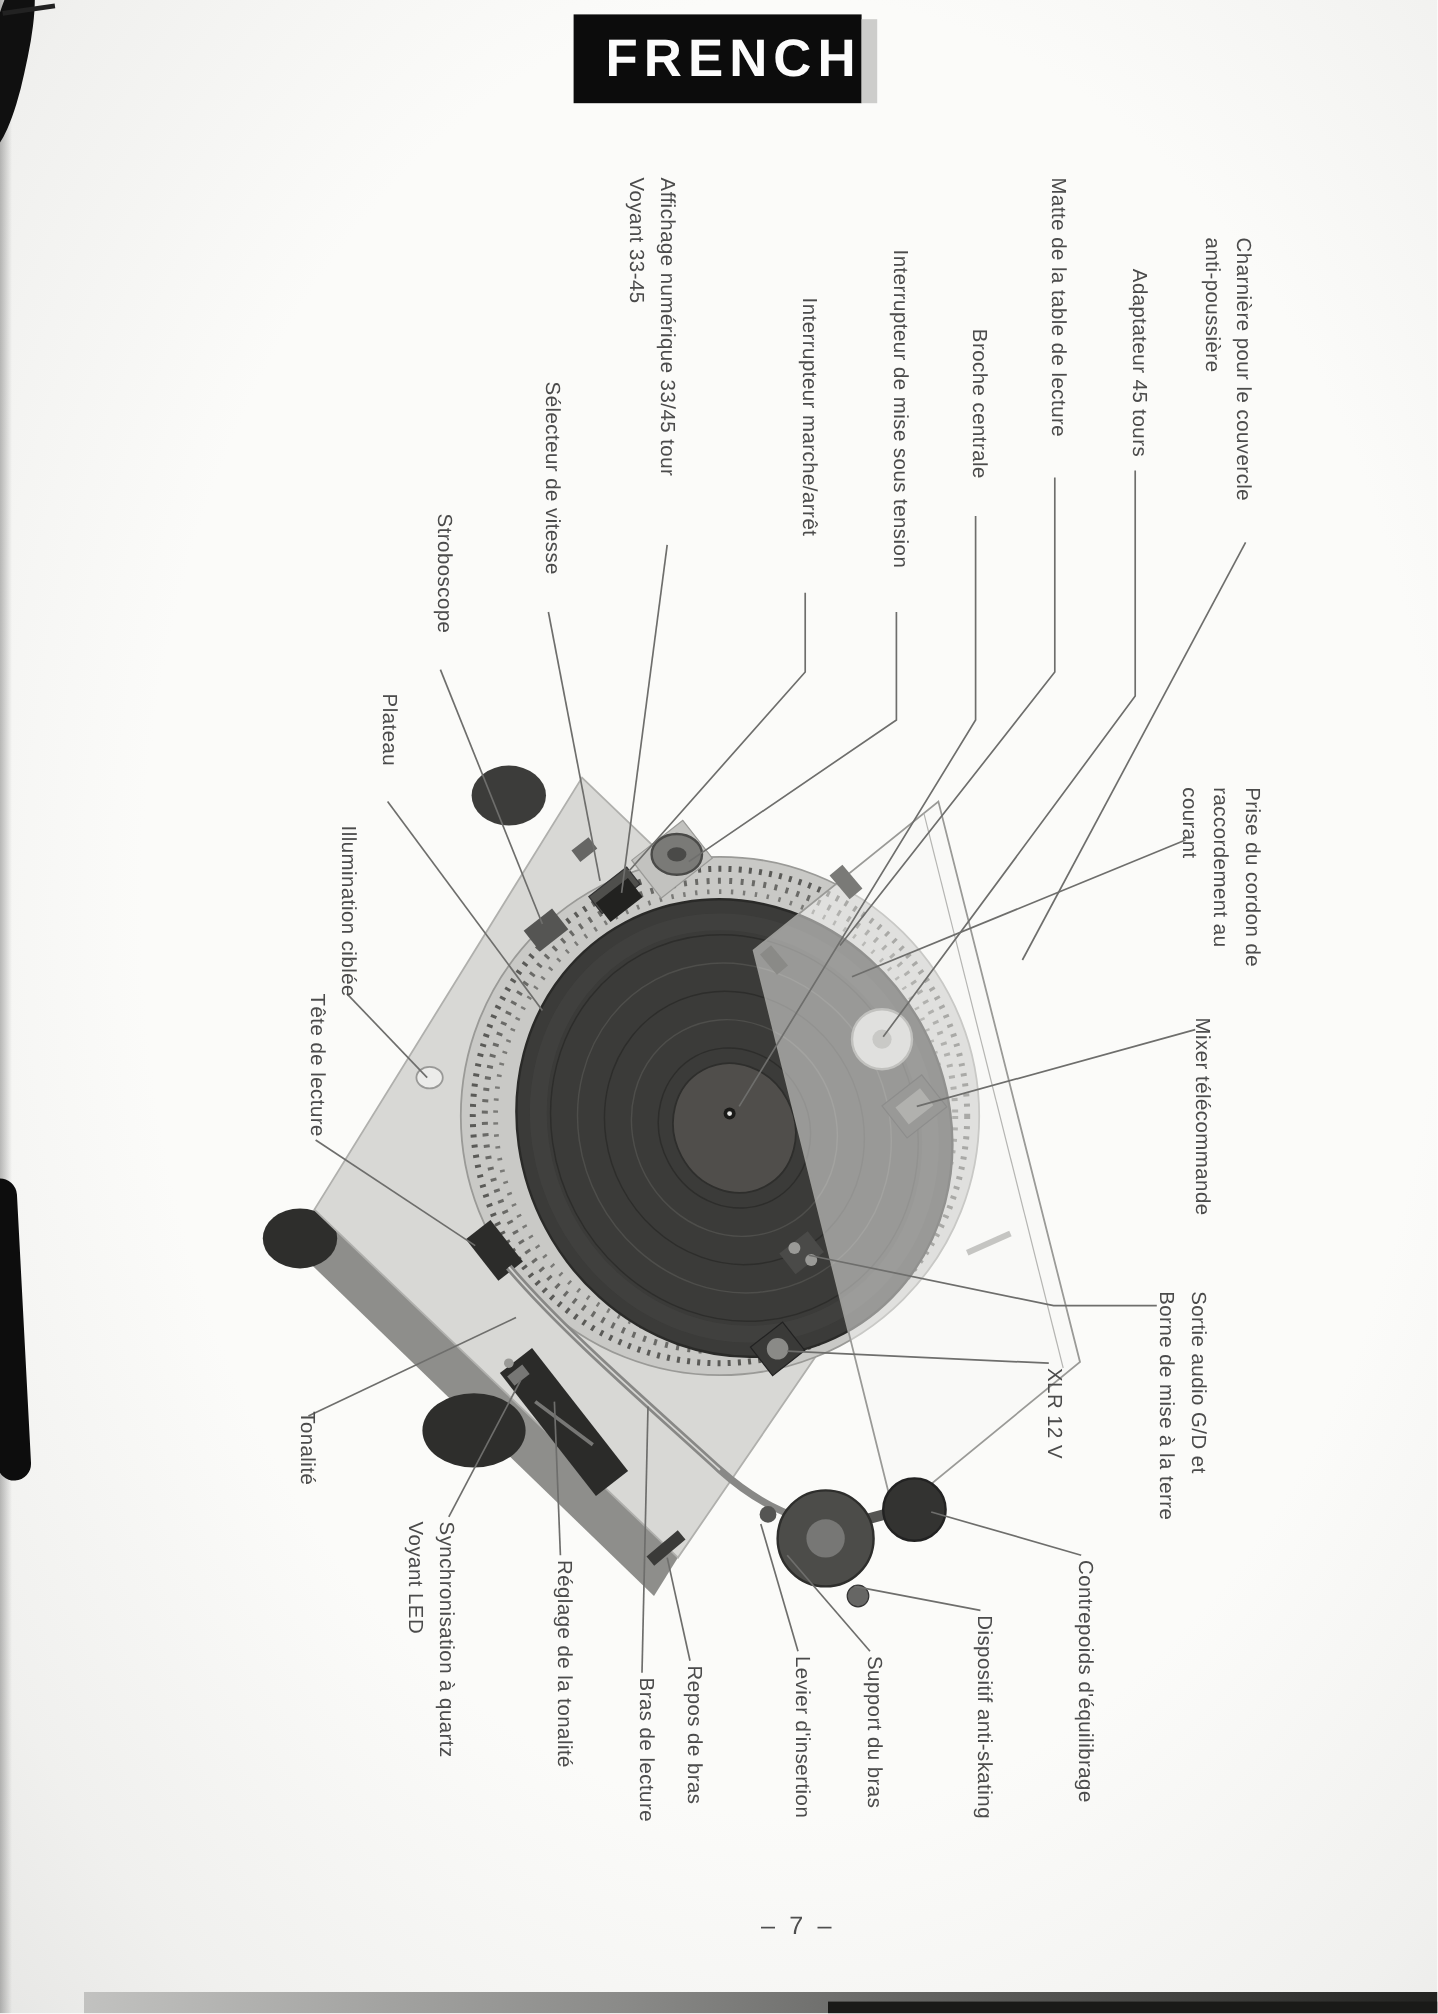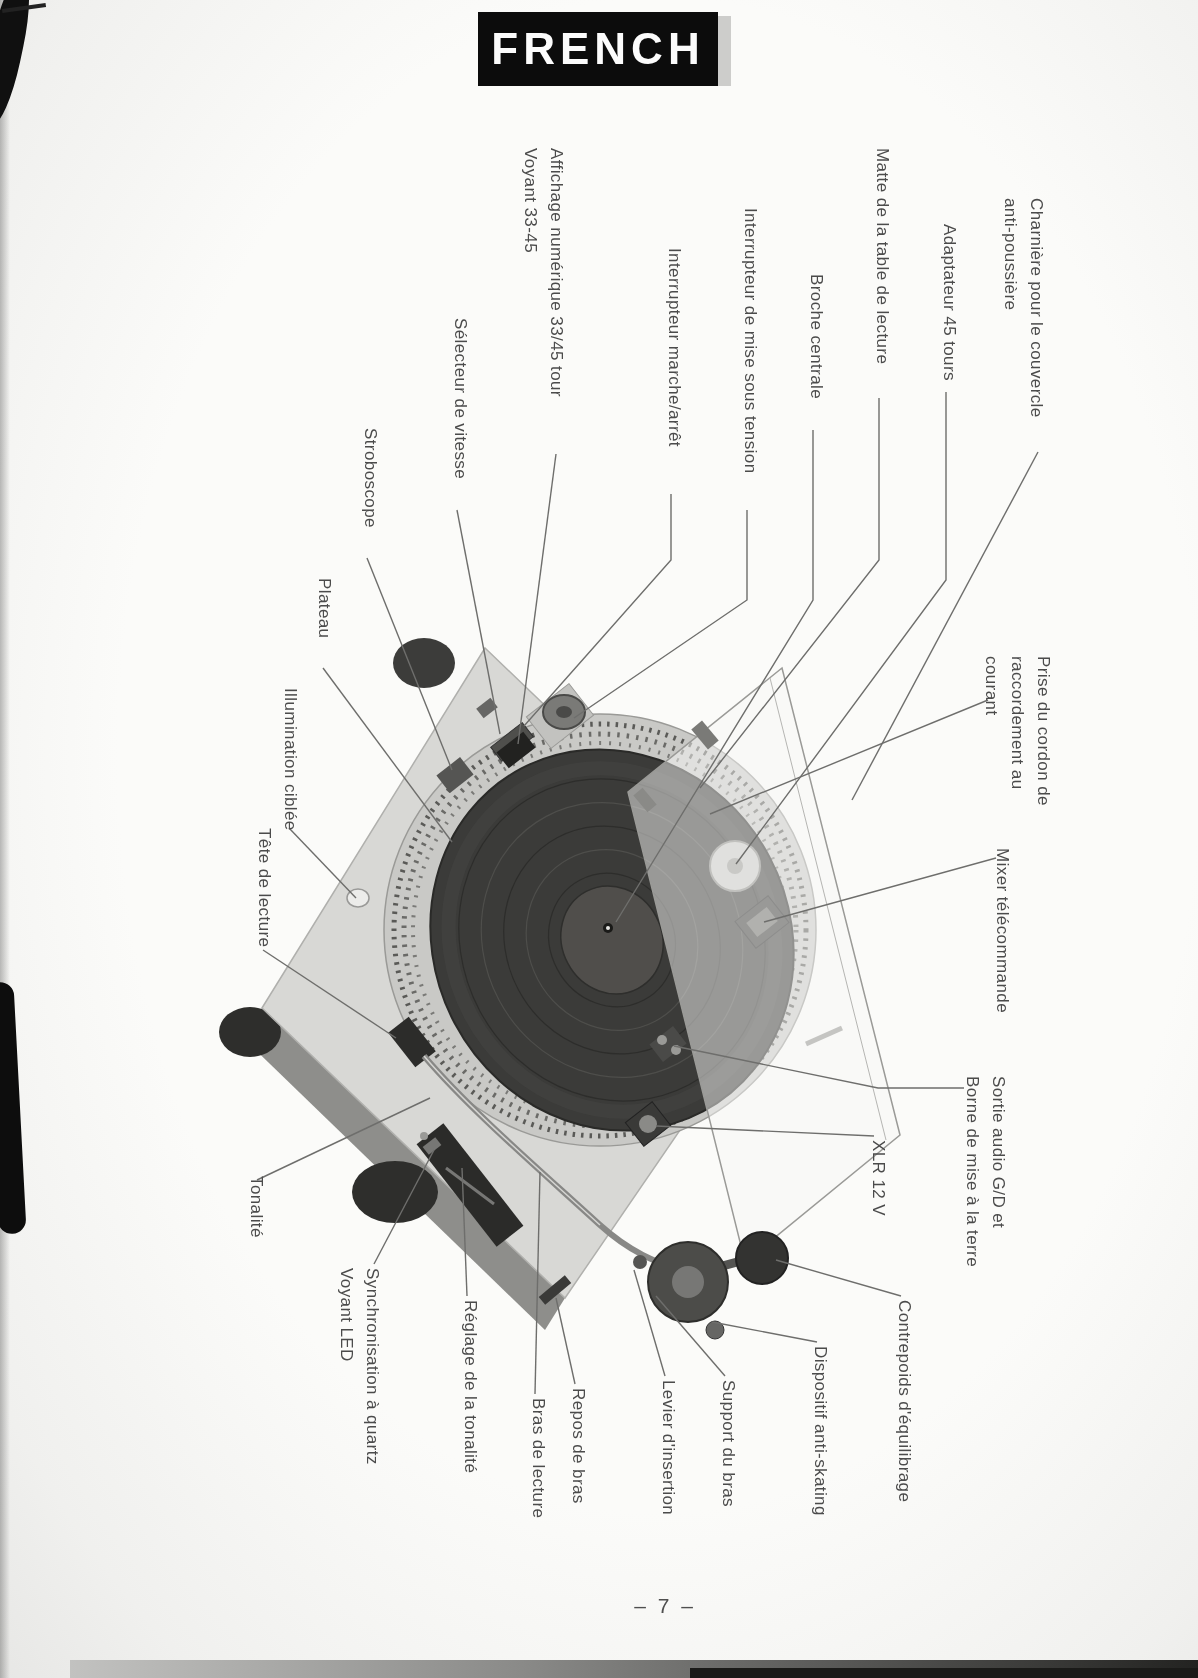--- a/index.html
+++ b/index.html
@@ -4,21 +4,21 @@
 <style>
   html,body{margin:0;padding:0;background:#ffffff;}
   .page{
     position:relative;width:1198px;height:1678px;overflow:hidden;
     background:radial-gradient(ellipse at 55% 45%, #fbfbf9 58%, #f0f0ee 86%, #e7e7e5 100%);
     font-family:"Liberation Sans", sans-serif;
   }
   
   .banner{
     position:absolute;left:478px;top:12px;width:240px;height:74px;
-    background:#0c0c0c;display:flex;align-items:center;justify-content:center;
+    background:#0c0c0c;display:flex;align-items:center;justify-content:flex-end;
   }
   .banner span{
     color:#fcfcfc;font-weight:bold;font-size:44px;letter-spacing:5px;
     font-family:"Liberation Sans", sans-serif;
   }
   .banner-shadow{position:absolute;left:718px;top:16px;width:13px;height:70px;background:#cdcdcb;}
   
   #figure-svg{position:absolute;left:0;top:0;width:1198px;height:1678px;}
   #leaders polyline{fill:none;stroke:#6e6e6c;stroke-width:1.4;}
   

